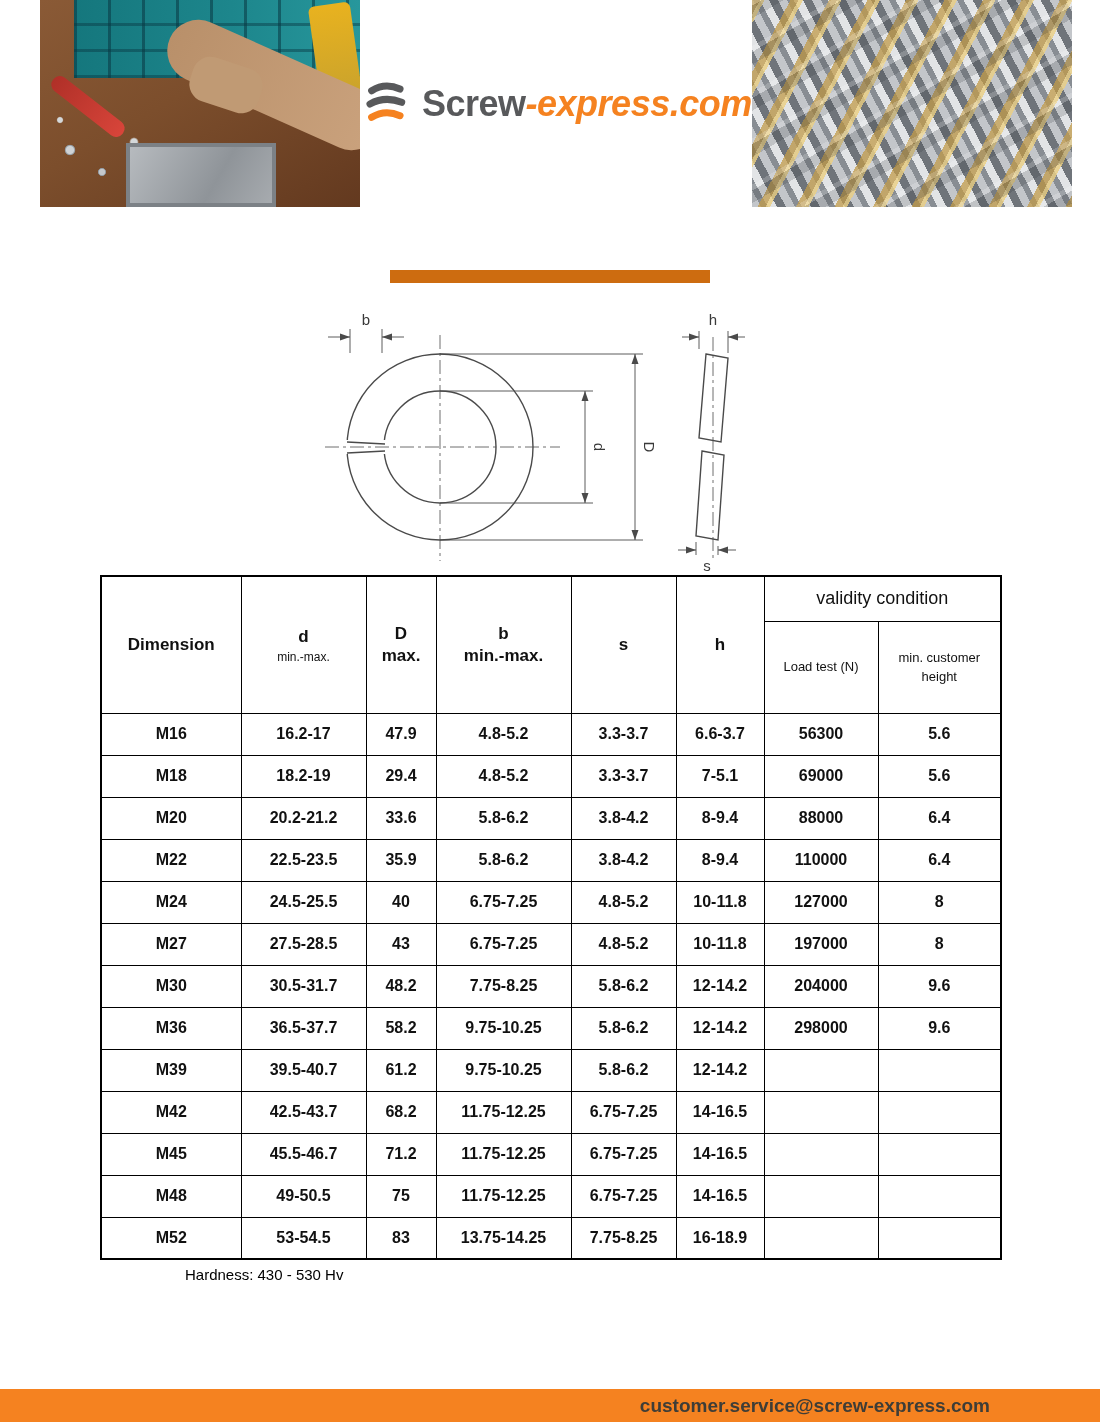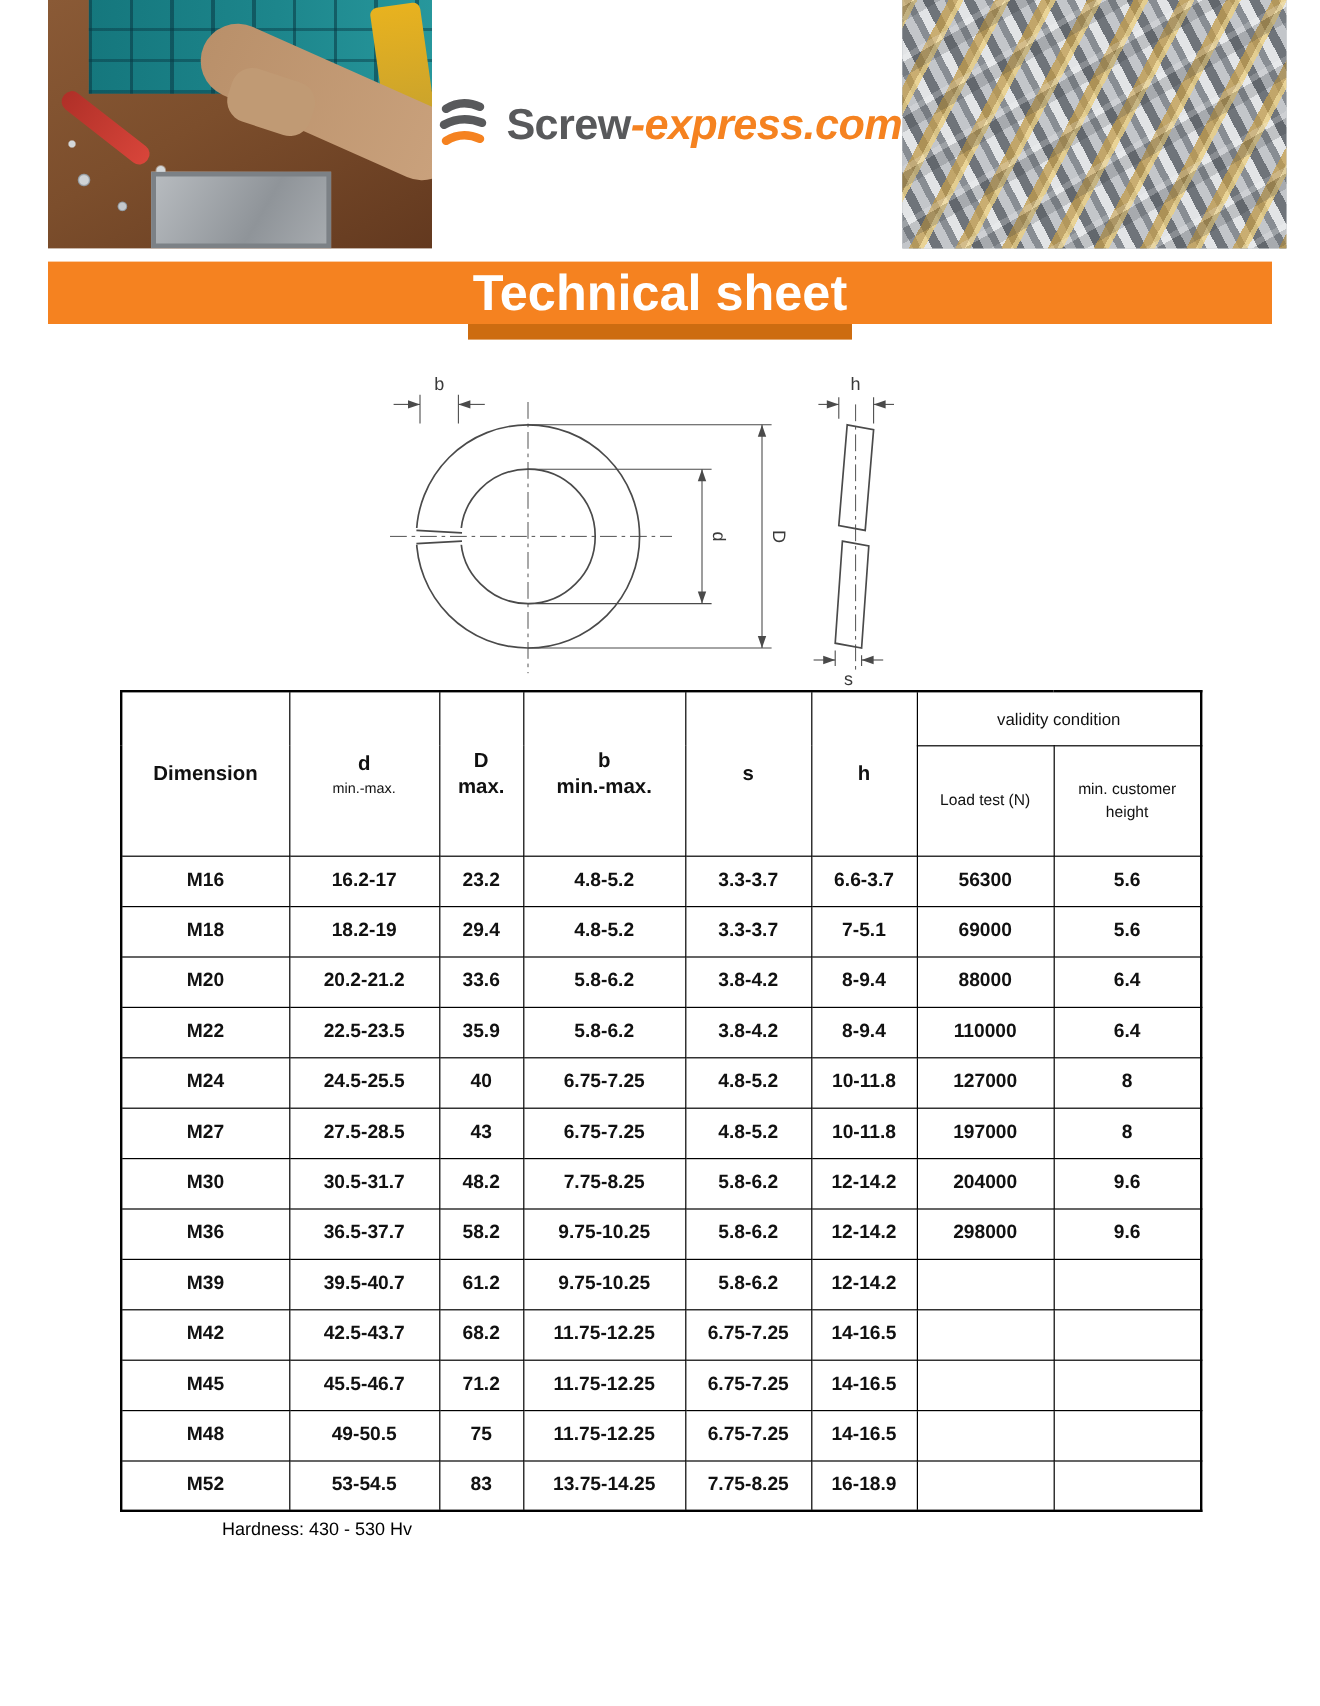--- a/index.html
+++ b/index.html
@@ -70,21 +70,21 @@
   .spec-table { position:absolute; left:100px; top:575px; width:900px; border-collapse:collapse;
     table-layout:fixed; border:2px solid #000; }
   .spec-table th, .spec-table td { border:1px solid #000; text-align:center; vertical-align:middle; color:#111; padding:0 2px; }
   .spec-table thead tr.hr1 { height:45px; }
   .spec-table thead tr.hr2 { height:92px; }
   .spec-table tbody tr { height:42px; }
   .spec-table td { font-weight:bold; font-size:16px; }
   th.main { font-weight:bold; font-size:17px; }
   .hl { font-weight:bold; font-size:17px; line-height:1.3; }
   .hs { font-weight:normal; font-size:12px; margin-top:2px; }
-  th.validity { font-weight:normal; font-size:14px; }
+  th.validity { font-weight:normal; font-size:18px; }
   th.subhead { font-weight:normal; font-size:13px; line-height:1.5; }
 
   .footnote { position:absolute; left:185px; top:1266px; font-size:15px; color:#000000; }
 
   
   .footer { position:absolute; left:0; bottom:0; width:1100px; height:33px; background:#f58220;
     display:flex; align-items:center; justify-content:flex-end; padding-right:110px; }
   .footer-email { color:#3e3d37; font-size:19px; font-weight:bold; }
 </style>
 </head>
@@ -103,23 +103,20 @@
       <svg class="logo-icon" viewBox="0 0 60 60" aria-hidden="true">
         <path d="M14 14 Q30 4 48 12" stroke="#58595b" stroke-width="8.5" fill="none" stroke-linecap="round"></path>
         <path d="M12 30 Q30 20 50 28" stroke="#58595b" stroke-width="8.5" fill="none" stroke-linecap="round"></path>
         <path d="M14 46 Q30 36 48 44" stroke="#f58220" stroke-width="8.5" fill="none" stroke-linecap="round"></path>
       </svg>
       <div class="logo-text"><span class="brand-primary">Screw</span><span class="brand-secondary">-express.com</span></div>
     </div>
     <div class="photo photo-right"></div>
   </div>
 
-  <div class="banner">
-    <span class="banner-title">Technical sheet</span>
-  </div>
   <div class="banner-shadow"></div>
 
   <svg class="drawing" viewBox="0 0 500 280">
 
     <circle cx="150" cy="152" r="93" class="obj"></circle>
     <circle cx="150" cy="152" r="56" class="obj"></circle>
 
     <rect x="55" y="145" width="41" height="14" fill="#ffffff" stroke="none"></rect>
     <line x1="57" y1="147" x2="95" y2="149" class="obj"></line>
     <line x1="57" y1="158" x2="95" y2="156" class="obj"></line>
@@ -205,21 +202,21 @@
         <th class="subhead">
           <div>min. customer</div>
           <div>height</div>
         </th>
       </tr>
     </thead>
     <tbody>
         <tr>
           <td>M16</td>
           <td>16.2-17</td>
-          <td>23.2</td>
+          <td>47.9</td>
           <td>4.8-5.2</td>
           <td>3.3-3.7</td>
           <td>6.6-3.7</td>
           <td>56300</td>
           <td>5.6</td>
         </tr>
         <tr>
           <td>M18</td>
           <td>18.2-19</td>
           <td>29.4</td>
@@ -337,14 +334,17 @@
           <td>7.75-8.25</td>
           <td>16-18.9</td>
           <td></td>
           <td></td>
         </tr>
       </tbody>
   </table>
 
   <div class="footnote">Hardness: 430 - 530 Hv</div>
 
+  <div class="footer">
+    <span class="footer-email">customer.service@screw-express.com</span>
+  </div>
 
 </div>
 
 </body></html>

